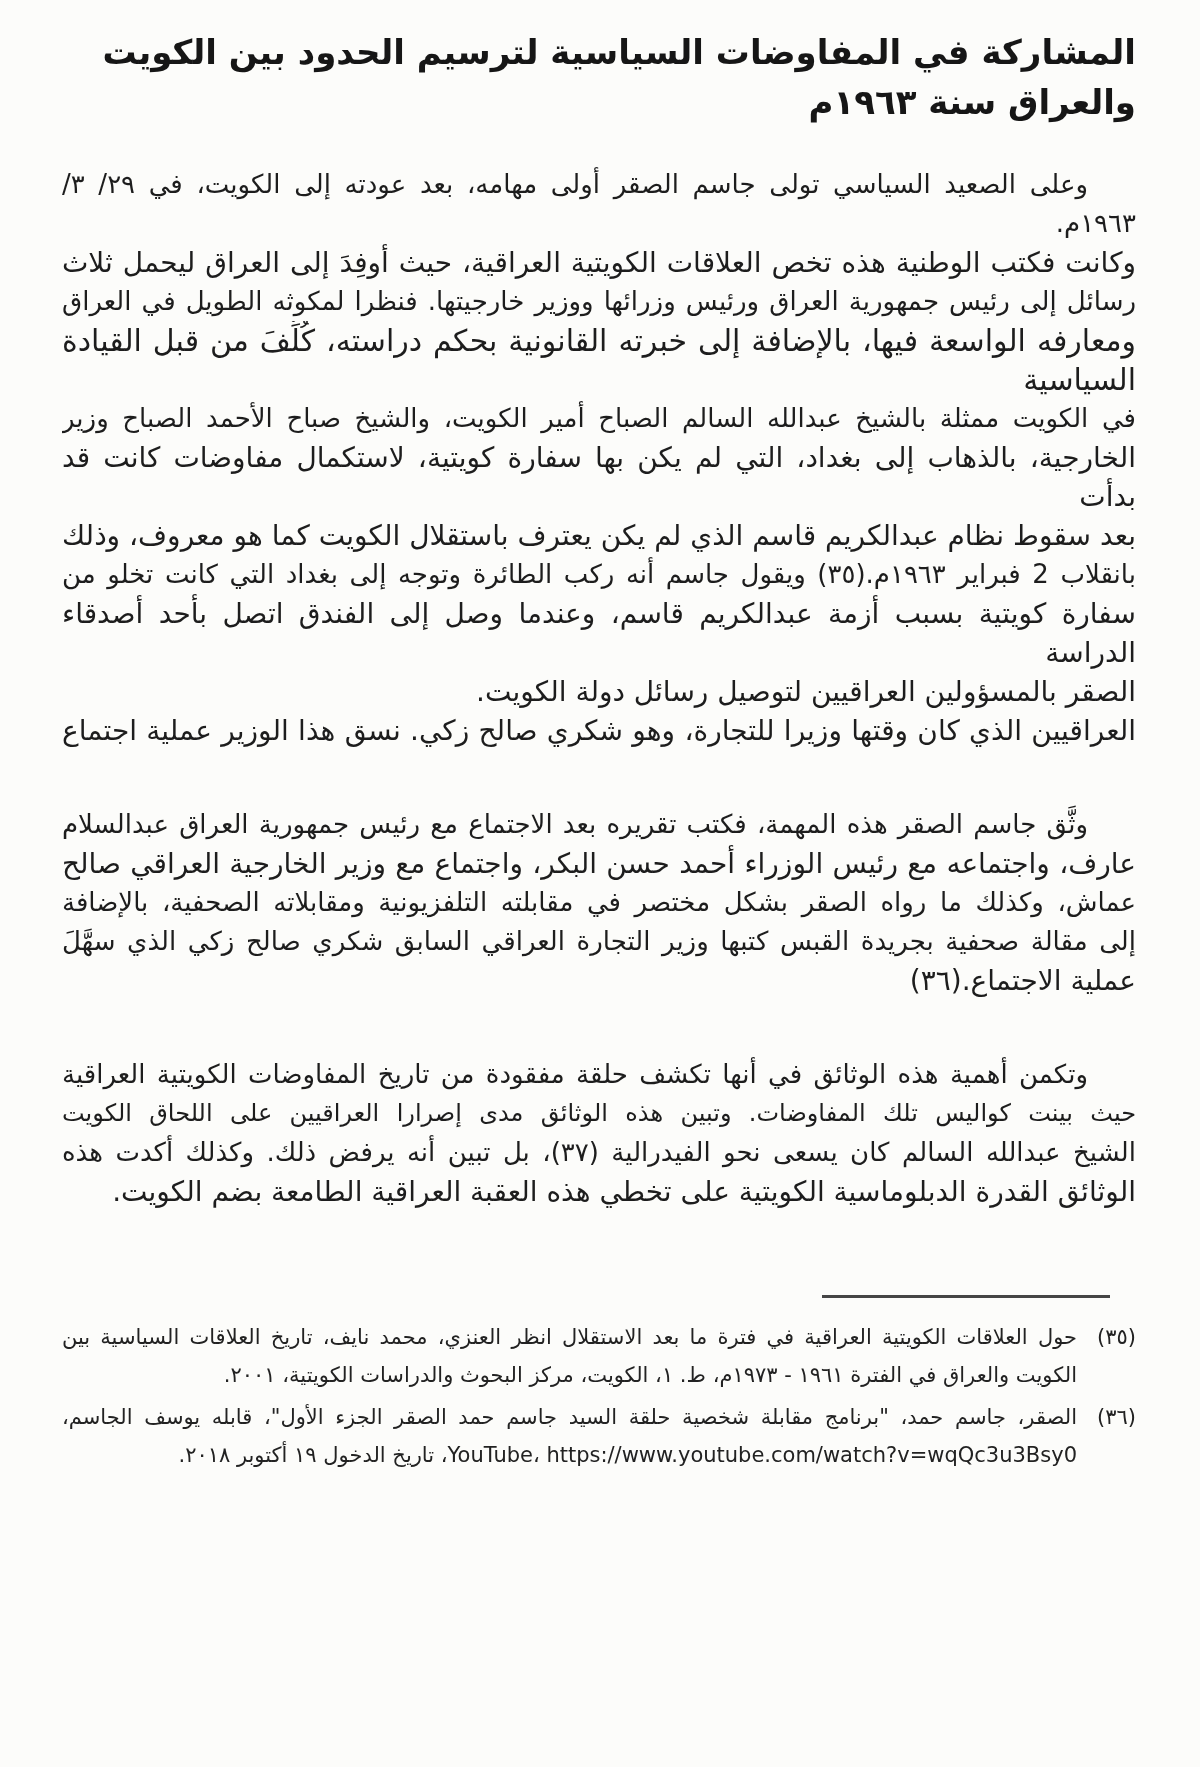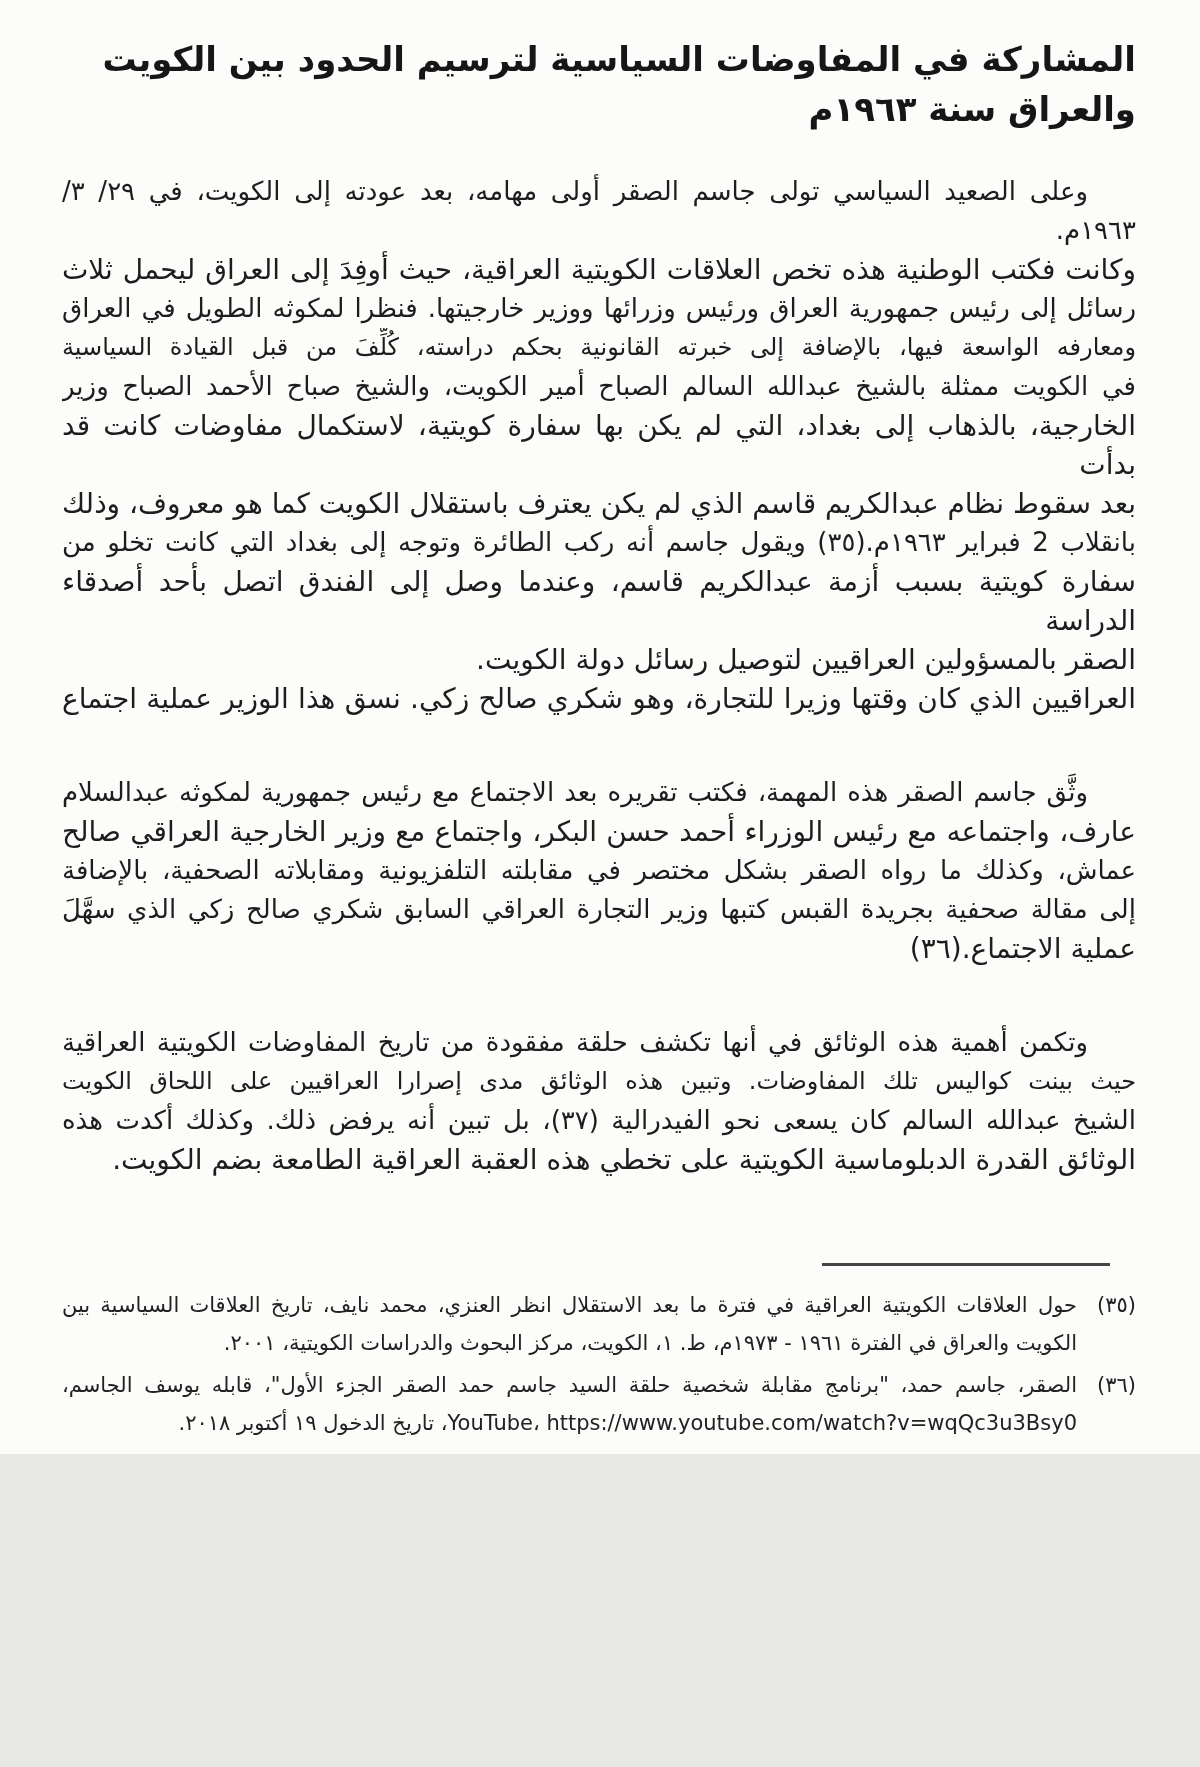--- a/index.html
+++ b/index.html
@@ -1,26 +1,26 @@
 <!DOCTYPE html>
 <html lang="ar" dir="rtl"><head>
 <meta charset="utf-8">
 <style>
   html, body { margin: 0; padding: 0; background: #e8e8e6; }
   .page {
     position: relative;
     width: 1200px;
-    height: 1454px;
+    height: 1767px;
     margin: 0 auto;
     background: #fcfcfa;
     color: #1d1d1d;
     font-family: "DejaVu Sans", sans-serif;
     direction: rtl;
     box-sizing: border-box;
-    padding: 34px 64px 0 62px;
+    padding: 27px 64px 0 62px;
     overflow: hidden;
   }
   .doc-title {
     font-size: 34px;
     font-weight: 700;
     line-height: 50px;
     text-align: right;
     color: #161616;
     margin-bottom: 38px;
   }
@@ -49,32 +49,32 @@
 <body>
 
 <div class="page">
 
   <div class="doc-title">المشاركة في المفاوضات السياسية لترسيم الحدود بين الكويت والعراق سنة ١٩٦٣م</div>
 
   <div class="para">
     <div class="line line-first" style="white-space: normal; font-size: 26px;">وعلى الصعيد السياسي تولى جاسم الصقر أولى مهامه، بعد عودته إلى الكويت، في ٢٩/ ٣/ ١٩٦٣م.</div>
     <div class="line">وكانت فكتب الوطنية هذه تخص العلاقات الكويتية العراقية، حيث أُوفِدَ إلى العراق ليحمل ثلاث</div>
     <div class="line" style="white-space: normal; font-size: 26px;">رسائل إلى رئيس جمهورية العراق ورئيس وزرائها ووزير خارجيتها. فنظرا لمكوثه الطويل في العراق</div>
-    <div class="line" style="white-space: normal; font-size: 24px;">ومعارفه الواسعة فيها، بالإضافة إلى خبرته القانونية بحكم دراسته، كُلِّفَ من قبل القيادة السياسية</div>
+    <div class="line" style="white-space: normal; font-size: 30px;">ومعارفه الواسعة فيها، بالإضافة إلى خبرته القانونية بحكم دراسته، كُلِّفَ من قبل القيادة السياسية</div>
     <div class="line" style="white-space: normal; font-size: 26px;">في الكويت ممثلة بالشيخ عبدالله السالم الصباح أمير الكويت، والشيخ صباح الأحمد الصباح وزير</div>
     <div class="line" style="white-space: normal; font-size: 28px;">الخارجية، بالذهاب إلى بغداد، التي لم يكن بها سفارة كويتية، لاستكمال مفاوضات كانت قد بدأت</div>
     <div class="line">بعد سقوط نظام عبدالكريم قاسم الذي لم يكن يعترف باستقلال الكويت كما هو معروف، وذلك</div>
     <div class="line" style="white-space: normal; font-size: 26px;">بانقلاب 2 فبراير ١٩٦٣م.(٣٥) ويقول جاسم أنه ركب الطائرة وتوجه إلى بغداد التي كانت تخلو من</div>
     <div class="line" style="white-space: normal; font-size: 28px;">سفارة كويتية بسبب أزمة عبدالكريم قاسم، وعندما وصل إلى الفندق اتصل بأحد أصدقاء الدراسة</div>
     <div class="line line-last">الصقر بالمسؤولين العراقيين لتوصيل رسائل دولة الكويت.</div>
     <div class="line">العراقيين الذي كان وقتها وزيرا للتجارة، وهو شكري صالح زكي. نسق هذا الوزير عملية اجتماع</div>
   </div>
 
   <div class="para">
-    <div class="line line-first" style="white-space: normal; font-size: 26px;">وثَّق جاسم الصقر هذه المهمة، فكتب تقريره بعد الاجتماع مع رئيس جمهورية لمكوثه عبدالسلام</div>
+    <div class="line line-first" style="white-space: normal; font-size: 26px;">وثَّق جاسم الصقر هذه المهمة، فكتب تقريره بعد الاجتماع مع رئيس جمهورية العراق عبدالسلام</div>
     <div class="line">عارف، واجتماعه مع رئيس الوزراء أحمد حسن البكر، واجتماع مع وزير الخارجية العراقي صالح</div>
     <div class="line" style="white-space: normal; font-size: 26px;">عماش، وكذلك ما رواه الصقر بشكل مختصر في مقابلته التلفزيونية ومقابلاته الصحفية، بالإضافة</div>
     <div class="line" style="white-space: normal; font-size: 26px;">إلى مقالة صحفية بجريدة القبس كتبها وزير التجارة العراقي السابق شكري صالح زكي الذي سهَّلَ</div>
     <div class="line line-last">عملية الاجتماع.(٣٦)</div>
   </div>
 
   <div class="para">
     <div class="line line-first" style="white-space: normal; font-size: 26px;">وتكمن أهمية هذه الوثائق في أنها تكشف حلقة مفقودة من تاريخ المفاوضات الكويتية العراقية</div>
     <div class="line" style="white-space: normal; font-size: 24px;">حيث بينت كواليس تلك المفاوضات. وتبين هذه الوثائق مدى إصرارا العراقيين على اللحاق الكويت</div>
     <div class="line" style="white-space: normal; font-size: 26px;">الشيخ عبدالله السالم كان يسعى نحو الفيدرالية (٣٧)، بل تبين أنه يرفض ذلك. وكذلك أكدت هذه</div>

